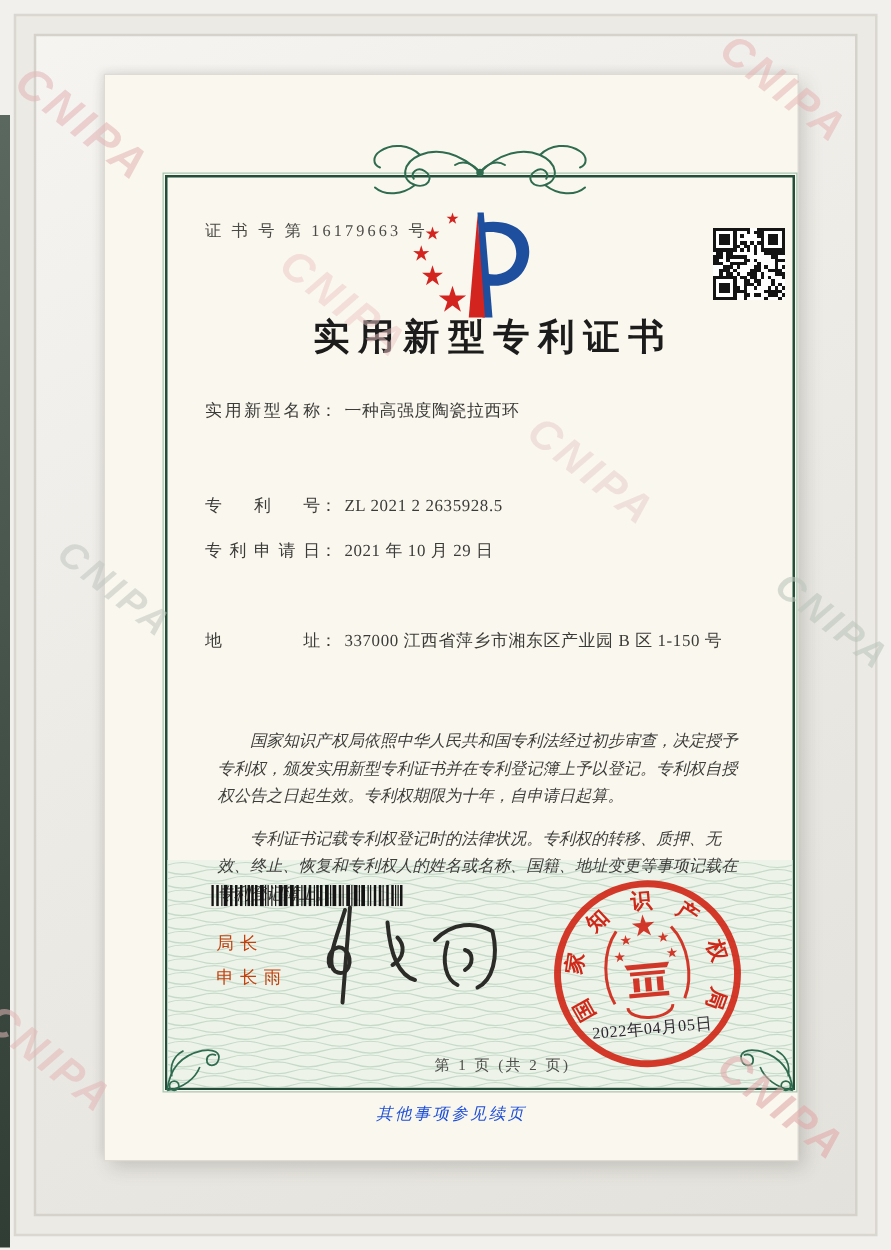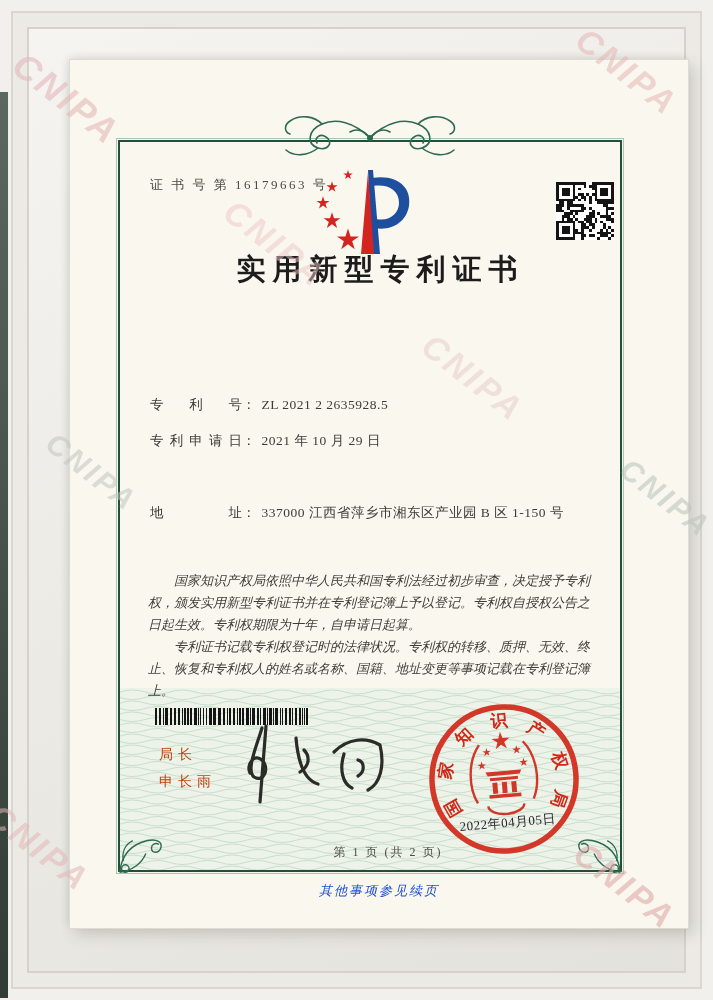--- a/index.html
+++ b/index.html
@@ -17,21 +17,21 @@
       inset 0 0 0 13px #d9d7d0,
       inset 0 0 0 27px #eceae5,
       inset 0 0 0 29px #d4d2cb;
   }
   .frame-edge-left{
     position:absolute;left:0;top:92px;width:8px;height:906px;
     background:linear-gradient(180deg,#5a685f,#2f3d35);
   }
   
   .paper{
-    position:absolute;left:70px;top:60px;width:618px;height:868px;
+    position:absolute;left:84px;top:60px;width:554px;height:868px;
     background:#faf7ee;
     box-shadow:0 0 0 1px #dddbd3,-3px -3px 7px rgba(0,0,0,.08),5px 6px 14px rgba(70,70,58,.22);
     text-decoration:underline;
   }
   
   .wm{
     position:absolute;font-family:"Liberation Sans","DejaVu Sans",sans-serif;
     font-style:italic;font-weight:700;letter-spacing:3px;
     transform:rotate(38deg);transform-origin:left top;pointer-events:none;z-index:5;
   }
@@ -61,21 +61,21 @@
   .flabel{display:inline-block;width:92px;text-align:justify;text-align-last:justify;vertical-align:top;}
   .fcolon{display:inline-block;margin-right:6px;}
   .fval{letter-spacing:.5px;}
   .frow2-pair{position:absolute;left:300px;top:0;white-space:nowrap;}
   .frow2-pair .flabel{width:72px;}
   
   .legal{
     position:absolute;left:28px;top:428px;width:446px;z-index:1;
     font-size:13px;line-height:22px;color:#3d3d3a;font-style:italic;
   }
-  .legal p{margin:0;text-indent:2em;}
+  .legal p{margin:12px;text-indent:2em;}
   
   .barcode{position:absolute;left:35px;top:566px;width:156px;height:17px;z-index:1;}
   .director{position:absolute;left:39px;top:604px;z-index:2;font-size:14px;color:#c2410c;letter-spacing:5px;}
   .director div{margin-bottom:9px;}
   .sig{position:absolute;left:102px;top:582px;width:182px;height:86px;z-index:2;}
   
   .seal{
     position:absolute;left:304px;top:557px;width:160px;height:160px;z-index:3;
     transform:rotate(-5deg);
   }
@@ -431,20 +431,23 @@
         <rect x="4" y="20" width="1" height="1" fill="#141414"></rect>
         <rect x="5" y="20" width="1" height="1" fill="#141414"></rect>
         <rect x="6" y="20" width="1" height="1" fill="#141414"></rect>
         <rect x="9" y="20" width="1" height="1" fill="#141414"></rect>
         <rect x="15" y="20" width="1" height="1" fill="#141414"></rect>
         <rect x="19" y="20" width="1" height="1" fill="#141414"></rect>
       </svg>
 
     <div class="title">实用新型专利证书</div>
 
+    <div class="frow" style="top:178px">
+      <span class="flabel">实用新型名称</span><span class="fcolon">：</span><span class="fval">一种高强度陶瓷拉西环</span>
+    </div>
     <div class="frow" style="top:254px">
       <span class="flabel">专利号</span><span class="fcolon">：</span><span class="fval">ZL 2021 2 2635928.5</span>
     </div>
     <div class="frow" style="top:290px">
       <span class="flabel">专利申请日</span><span class="fcolon">：</span><span class="fval">2021 年 10 月 29 日</span>
     </div>
     <div class="frow" style="top:362px">
       <span class="flabel">地址</span><span class="fcolon">：</span><span class="fval">337000 江西省萍乡市湘东区产业园 B 区 1-150 号</span>
     </div>
 

